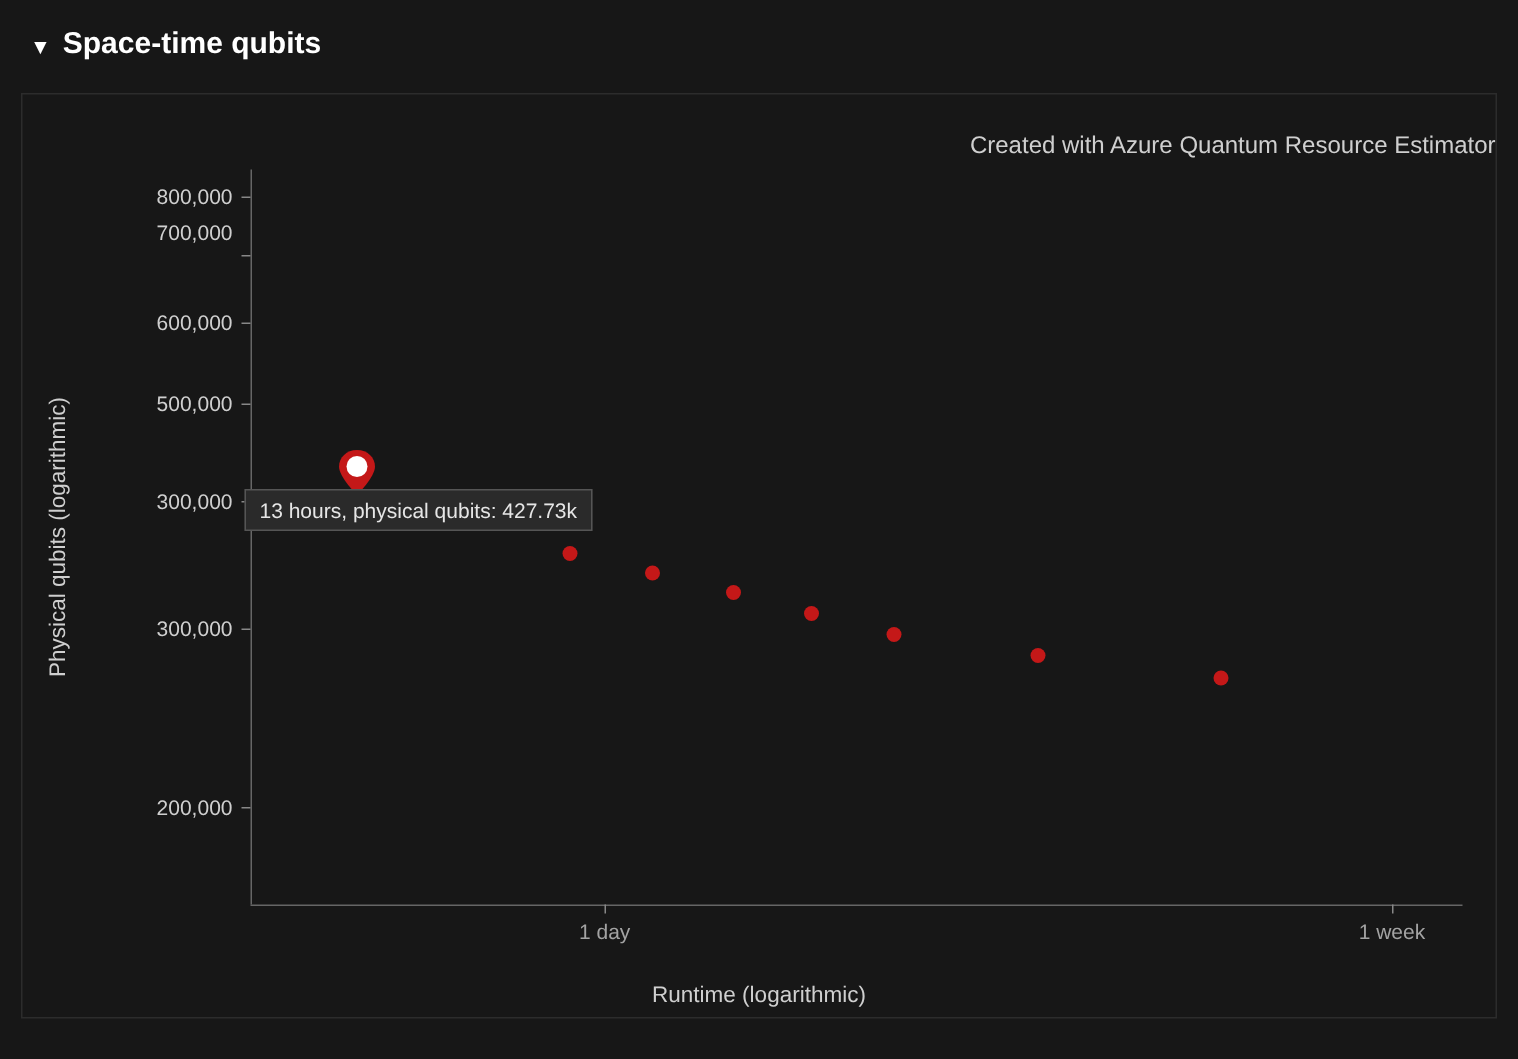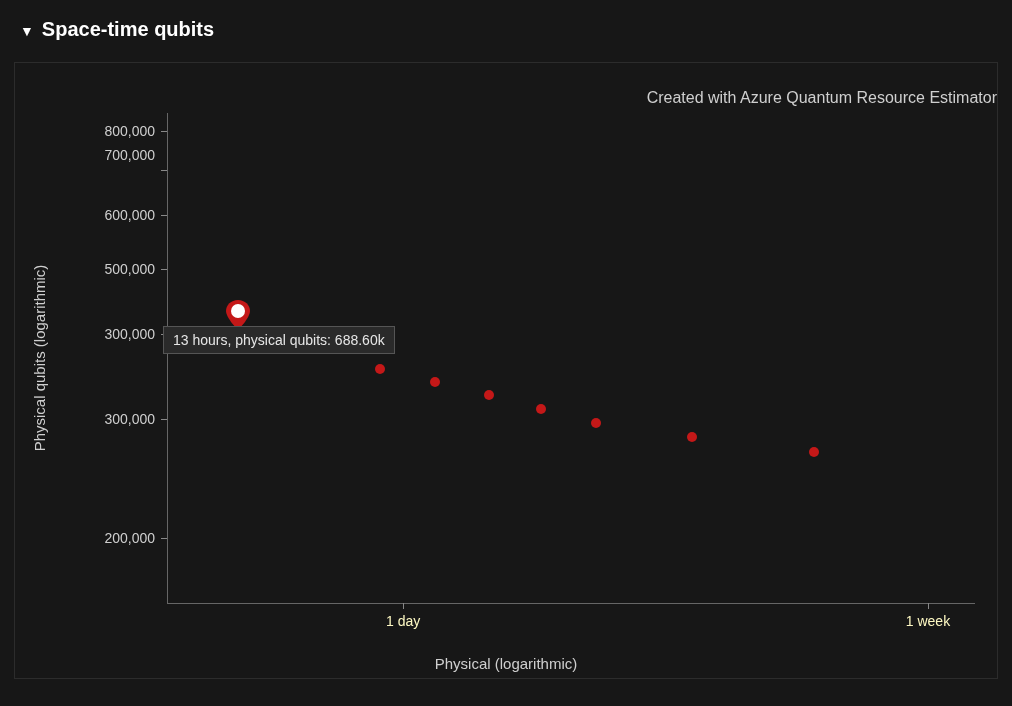--- a/index.html
+++ b/index.html
@@ -87,21 +87,21 @@
     right: 840px; 
     transform: translateY(-50%);
     color: #cfcfcf;
     font-size: 14px;
     text-align: right;
     white-space: nowrap;
   }
   .xtick-label {
     position: absolute;
     transform: translateX(-50%);
-    color: #fef9c3;
+    color: #a3a3a3;
     font-size: 14px;
     white-space: nowrap;
   }
   .tick-mark {
     position: absolute;
     background: #888;
   }
 
   
   .axis-line {
@@ -182,21 +182,21 @@
             <circle cx="12" cy="11" r="7" fill="#ffffff"></circle>
           </svg>
         </div>
         <div class="pt" style="left: 364.66px; top: 306.175px;"></div>
         <div class="pt" style="left: 419.897px; top: 318.842px;"></div>
         <div class="pt" style="left: 474.021px; top: 332.08px;"></div>
         <div class="pt" style="left: 525.907px; top: 345.944px;"></div>
         <div class="pt" style="left: 580.644px; top: 360.496px;"></div>
         <div class="pt" style="left: 676.845px; top: 373.719px;"></div>
         <div class="pt" style="left: 798.753px; top: 388.659px;"></div>
-        <div class="tooltip" style="left: 148px; top: 263.492px;">13 hours, physical qubits: 688.60k</div>
+        <div class="tooltip" style="left: 148px; top: 263.492px;">13 hours, physical qubits: 427.73k</div>
       </div>
 
     <div class="ylabel" style="left: 24px; top: 295px;">Physical qubits (logarithmic)</div>
 
-    <div class="xlabel">Physical (logarithmic)</div>
+    <div class="xlabel">Runtime (logarithmic)</div>
   </div>
 
 </div>
 
 </body></html>

